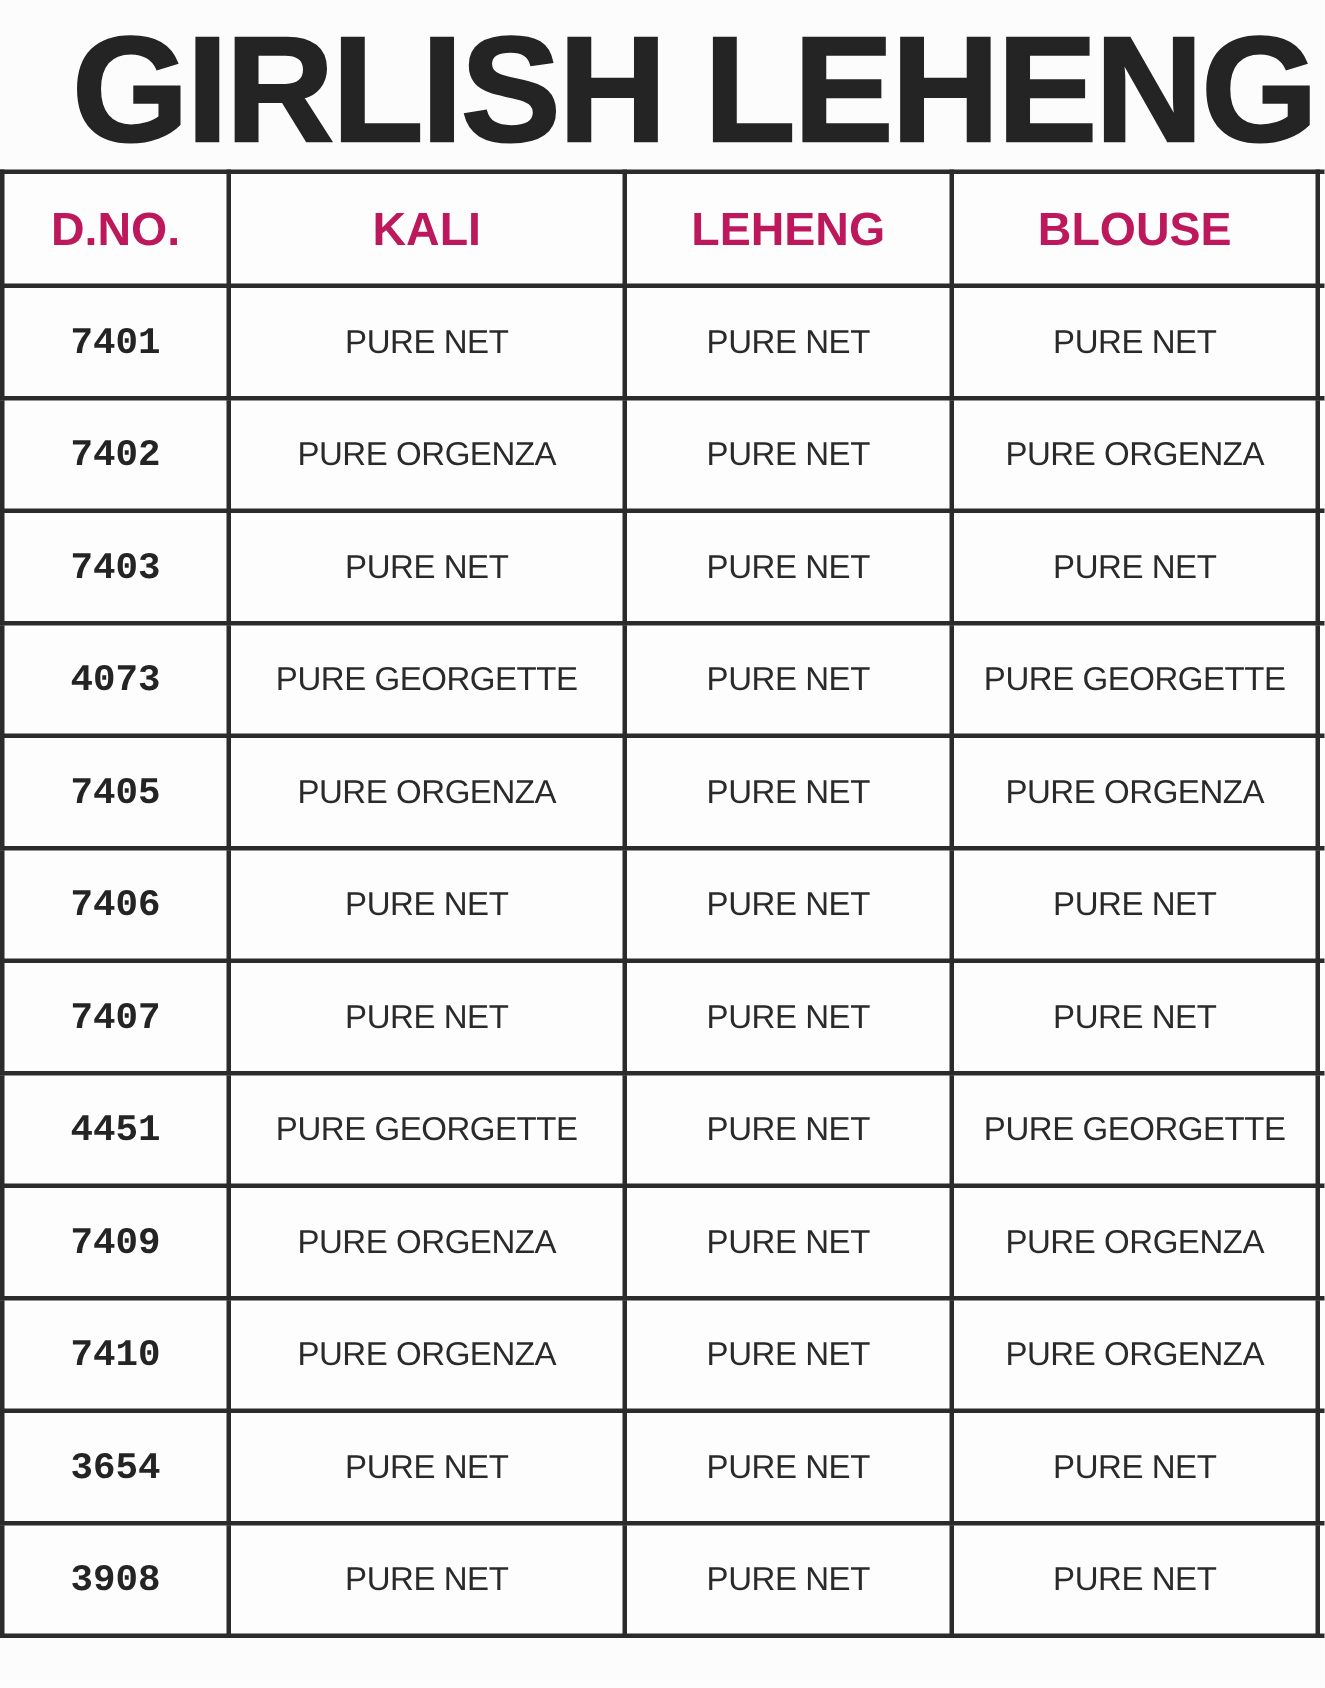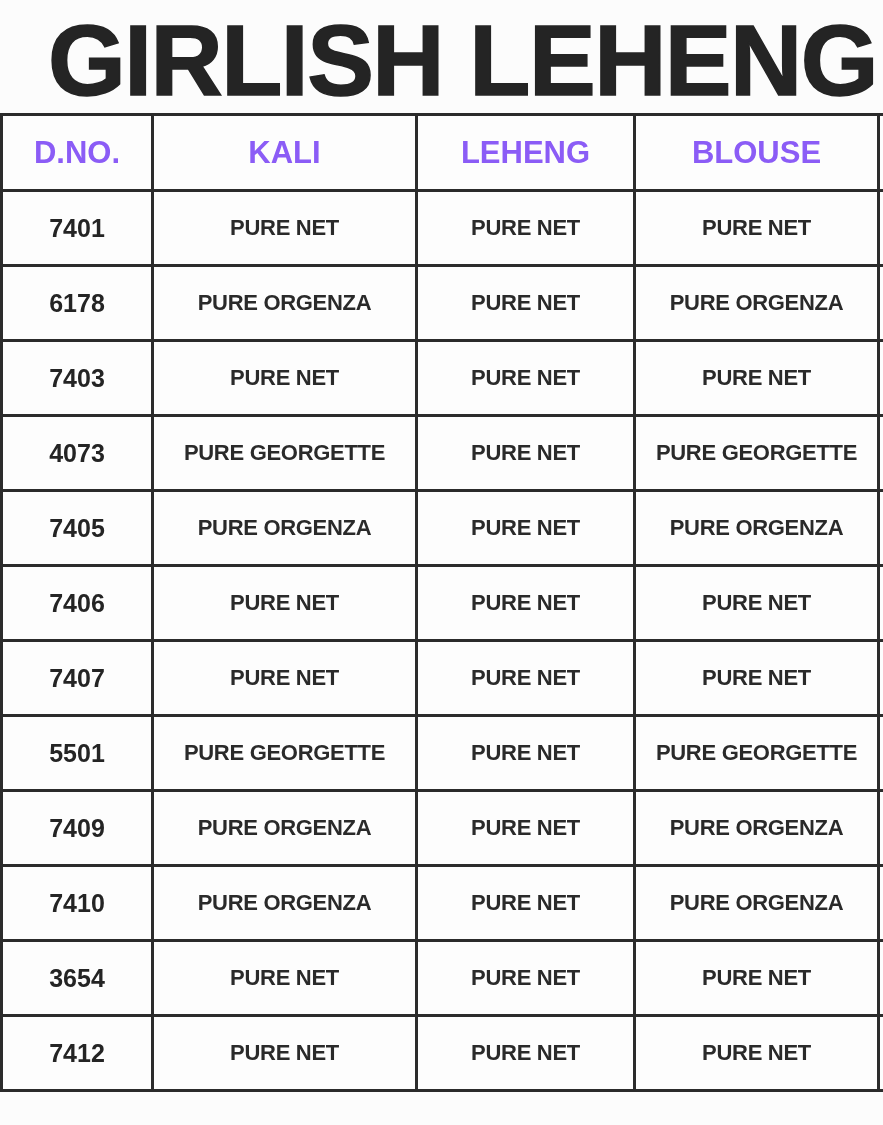--- a/index.html
+++ b/index.html
@@ -45,34 +45,35 @@
     text-align: center;
     vertical-align: middle;
     padding: 0;
     background: #fdfdfd;
     overflow: hidden;
   }
   table.catalog th {
     height: 76px;
     font-size: 31px;
     font-weight: bold;
-    color: #8b5cf6;
+    color: #be185d;
   }
   table.catalog td {
     height: 75px;
     font-size: 22px;
-    font-weight: bold;
+    font-weight: normal;
     letter-spacing: -0.3px;
     color: #2a2a2a;
   }
   table.catalog td.dno {
     font-size: 25px;
     font-weight: bold;
     letter-spacing: 0;
     color: #242424;
+    font-family: Liberation Mono, monospace;
   }
   col.c-dno     { width: 151px; }
   col.c-kali    { width: 264px; }
   col.c-dupatta { width: 218px; }
   col.c-blouse  { width: 244px; }
   col.c-extra   { width: 130px; }
 </style>
 </head>
 <body>
 
@@ -101,21 +102,21 @@
     </thead>
     <tbody>
       <tr>
         <td class="dno">7401</td>
         <td>PURE NET</td>
         <td>PURE NET</td>
         <td>PURE NET</td>
         <td></td>
       </tr>
       <tr>
-        <td class="dno">6178</td>
+        <td class="dno">7402</td>
         <td>PURE ORGENZA</td>
         <td>PURE NET</td>
         <td>PURE ORGENZA</td>
         <td></td>
       </tr>
       <tr>
         <td class="dno">7403</td>
         <td>PURE NET</td>
         <td>PURE NET</td>
         <td>PURE NET</td>
@@ -143,21 +144,21 @@
         <td></td>
       </tr>
       <tr>
         <td class="dno">7407</td>
         <td>PURE NET</td>
         <td>PURE NET</td>
         <td>PURE NET</td>
         <td></td>
       </tr>
       <tr>
-        <td class="dno">5501</td>
+        <td class="dno">4451</td>
         <td>PURE GEORGETTE</td>
         <td>PURE NET</td>
         <td>PURE GEORGETTE</td>
         <td></td>
       </tr>
       <tr>
         <td class="dno">7409</td>
         <td>PURE ORGENZA</td>
         <td>PURE NET</td>
         <td>PURE ORGENZA</td>
@@ -171,21 +172,21 @@
         <td></td>
       </tr>
       <tr>
         <td class="dno">3654</td>
         <td>PURE NET</td>
         <td>PURE NET</td>
         <td>PURE NET</td>
         <td></td>
       </tr>
       <tr>
-        <td class="dno">7412</td>
+        <td class="dno">3908</td>
         <td>PURE NET</td>
         <td>PURE NET</td>
         <td>PURE NET</td>
         <td></td>
       </tr>
     </tbody>
   </table>
 
 </div>
 

